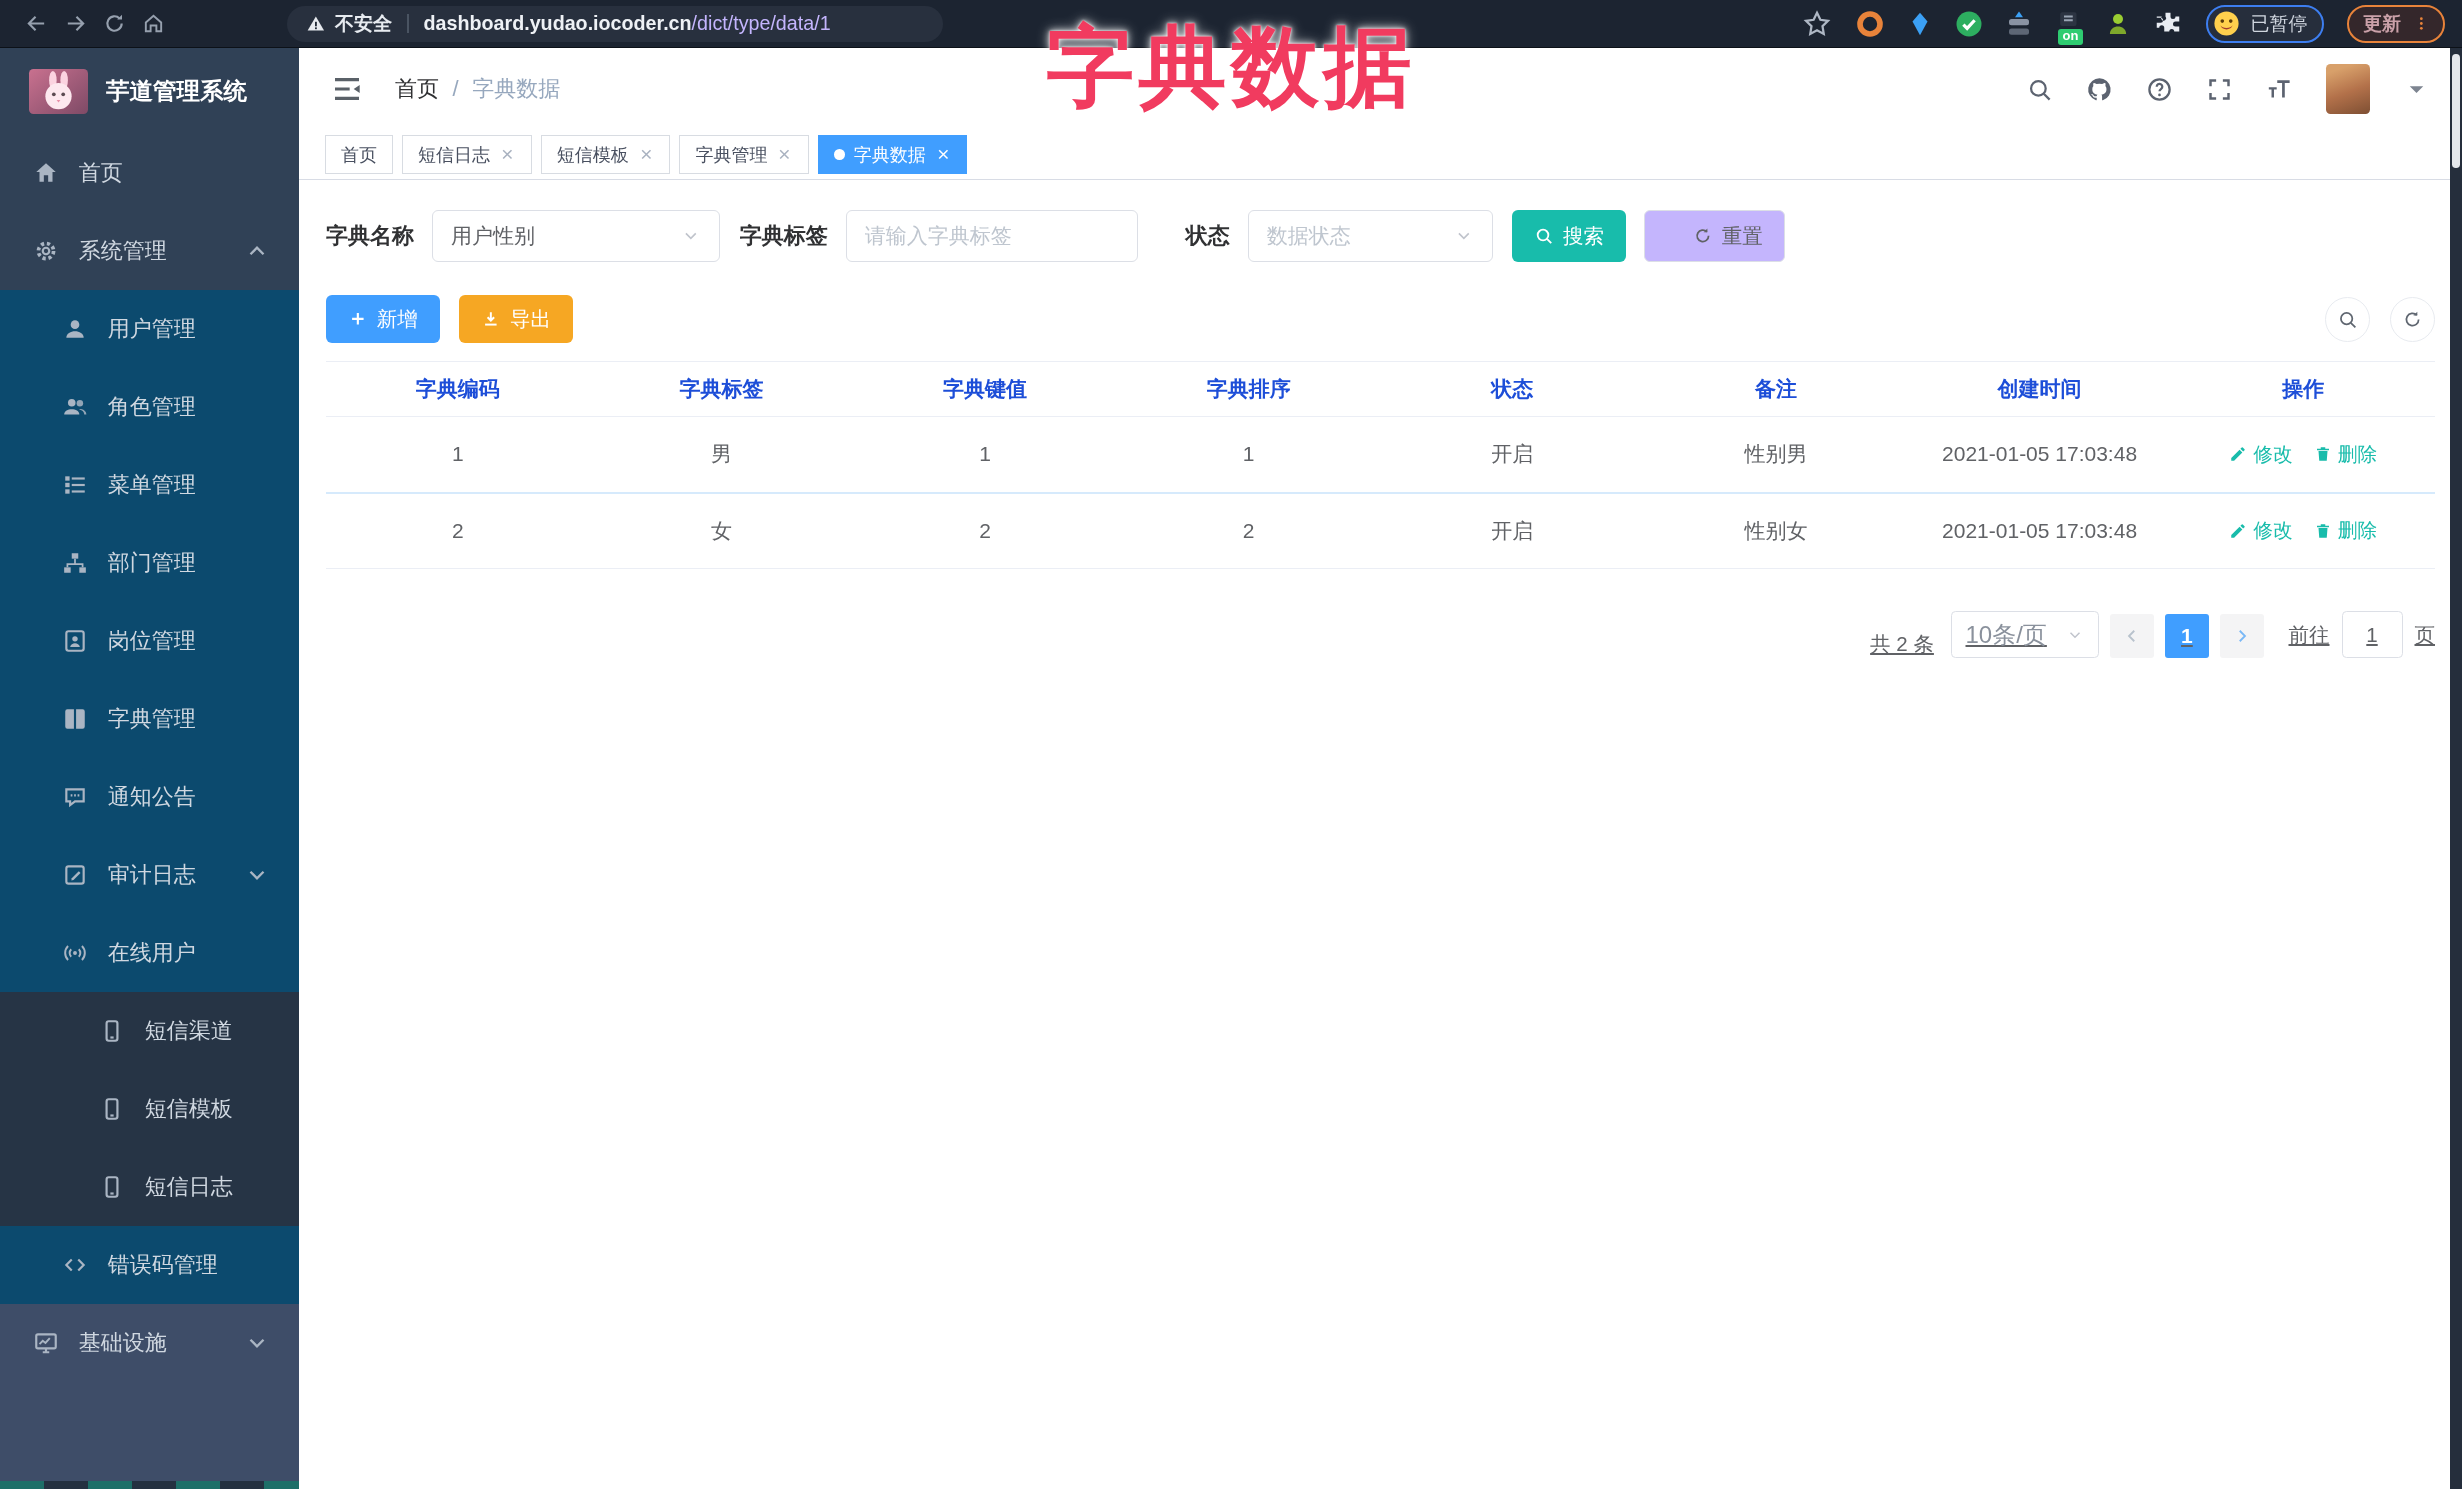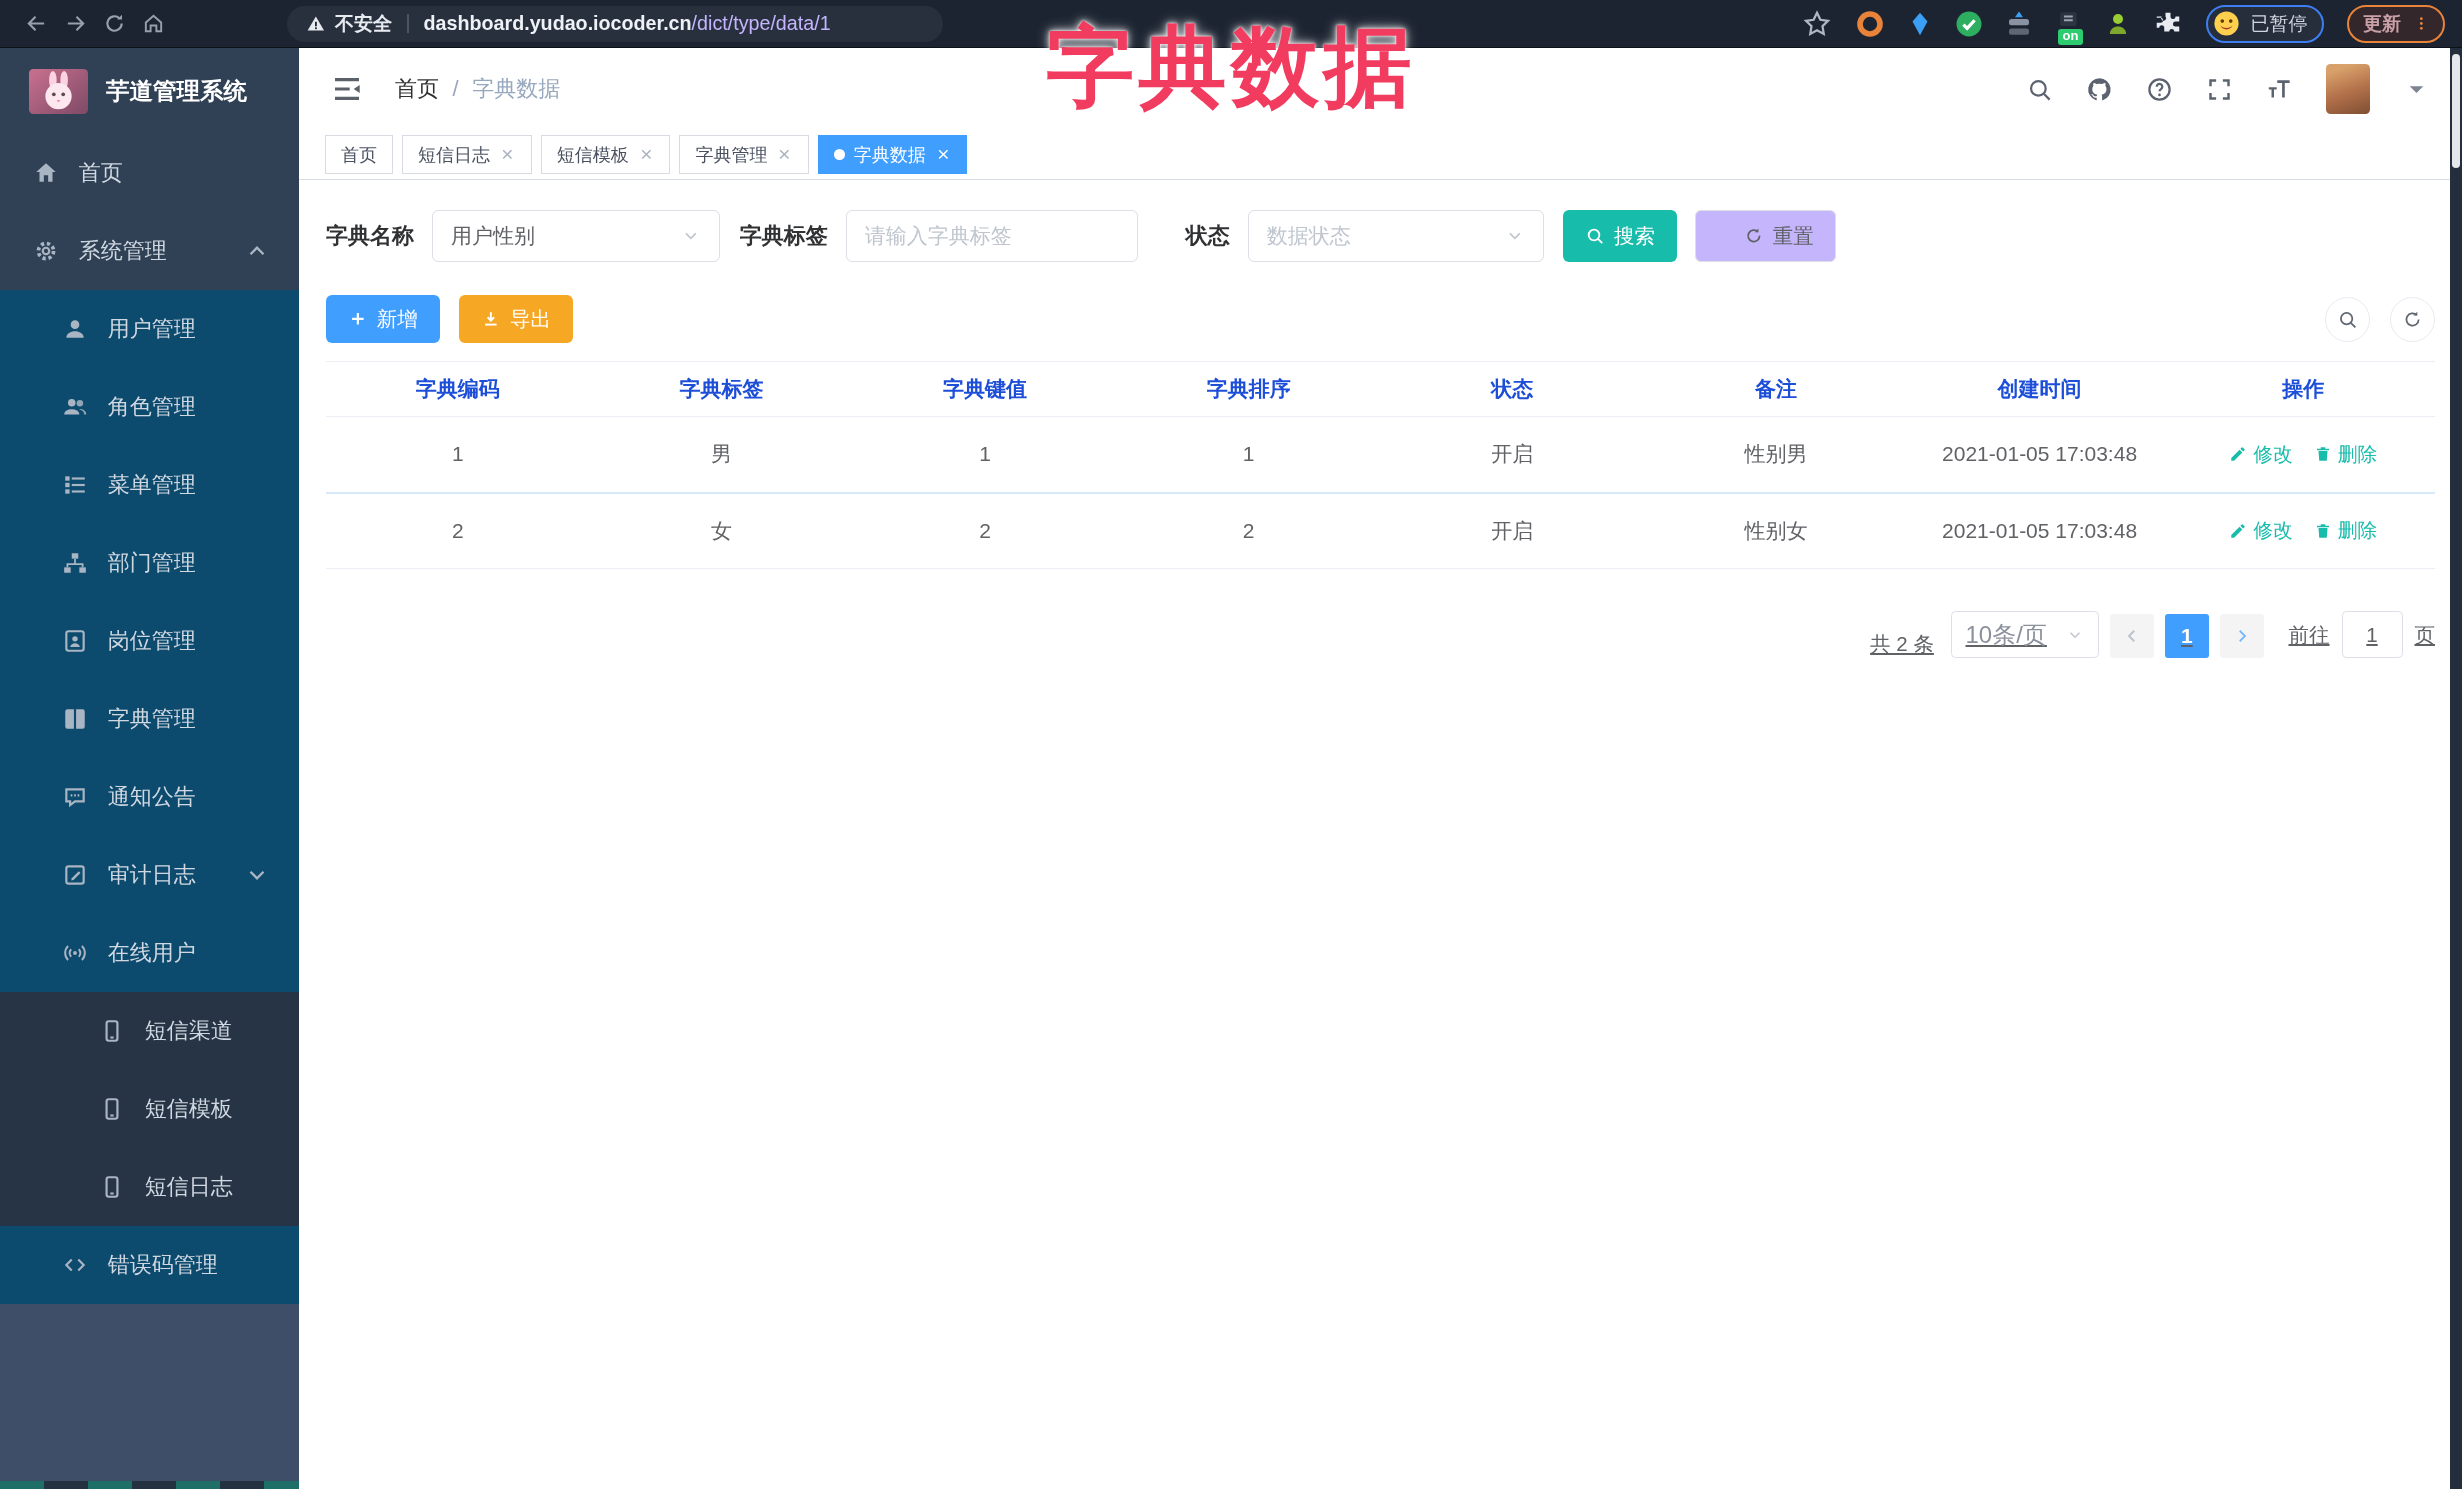--- a/index.html
+++ b/index.html
@@ -71,21 +71,21 @@
 
   .filter-row { display:flex; align-items:center; margin-bottom:33px; }
   .f-label { font-size:22px; font-weight:700; color:#303133; margin-right:18px; white-space:nowrap; }
   .box { height:52px; border:0.8px solid #dcdfe6; border-radius:6px; background:#fff; display:flex; align-items:center; padding:0 18px; font-size:21px; }
   .sel { justify-content:space-between; }
   .sel .value { color:#606266; }
   .sel .placeholder, .inp input::placeholder { color:#bfc6cf; }
   .sel .caret { width:19.7px; height:19.7px; color:#c0c4cc; }
   .w-name { width:288px; margin-right:19.7px; }
   .w-label { width:292px; margin-right:48px; }
-  .w-status { width:296px; margin-right:19.7px; }
+  .w-status { width:245px; margin-right:19.7px; }
   .inp input { border:none; outline:none; width:100%; font-size:21px; color:#606266; font-family:inherit; background:transparent; }
   .btn { height:52px; border-radius:6px; display:inline-flex; align-items:center; gap:9px; padding:0 21px; font-size:20.5px; cursor:pointer; border:0.8px solid transparent; white-space:nowrap; }
   .btn .icon { width:19.7px; height:19.7px; }
   .btn-search { background:#18bcab; color:#fff; margin-right:18px; }
   .btn-reset { background:#c4b5fd; border-color:#dcdfe6; color:#606266;padding-left:48px; }
 
   .toolbar { display:flex; align-items:center; margin-bottom:18px; }
   .btn-add { background:#409eff; color:#fff; height:48px; margin-right:19.7px; }
   .btn-export { background:#f6a723; color:#fff; height:48px; }
   .tool-circles { margin-left:auto; display:flex; gap:19.7px; }
@@ -383,20 +383,35 @@
           </span>
           <span class="menu-label">短信日志</span>
         </div>
         <div class="menu-item level-2">
           <span class="icon" style="width:26px;height:26px">
             <svg viewBox="0 0 24 24">
               <path d="M9 7l-5 5 5 5M15 7l5 5-5 5" stroke="currentColor" stroke-width="2" fill="none"></path>
             </svg>
           </span>
           <span class="menu-label">错误码管理</span>
+        </div>
+        <div class="menu-item level-1 highlight">
+          <span class="icon" style="width:26px;height:26px">
+            <svg viewBox="0 0 24 24">
+              <rect x="3" y="4" width="18" height="13" rx="1.5" fill="none" stroke="currentColor" stroke-width="2"></rect>
+              <path d="M6 13l3-3 2.5 2 4-4.5" stroke="currentColor" stroke-width="1.8" fill="none"></path>
+              <path d="M9 20.5h6M12 17v3.5" stroke="currentColor" stroke-width="2"></path>
+            </svg>
+          </span>
+          <span class="menu-label">基础设施</span>
+          <span class="icon chevron">
+            <svg viewBox="0 0 24 24">
+              <path d="M6 9l6 6 6-6" fill="none" stroke="currentColor" stroke-width="2.2"></path>
+            </svg>
+          </span>
         </div>
         <div class="menu-fill"></div>
       </nav>
     <div class="sidebar-strip"></div>
   </aside>
 
   <section class="main">
     <div class="main-header">
       <span class="icon hamburger">
           <svg viewBox="0 0 24 24">

